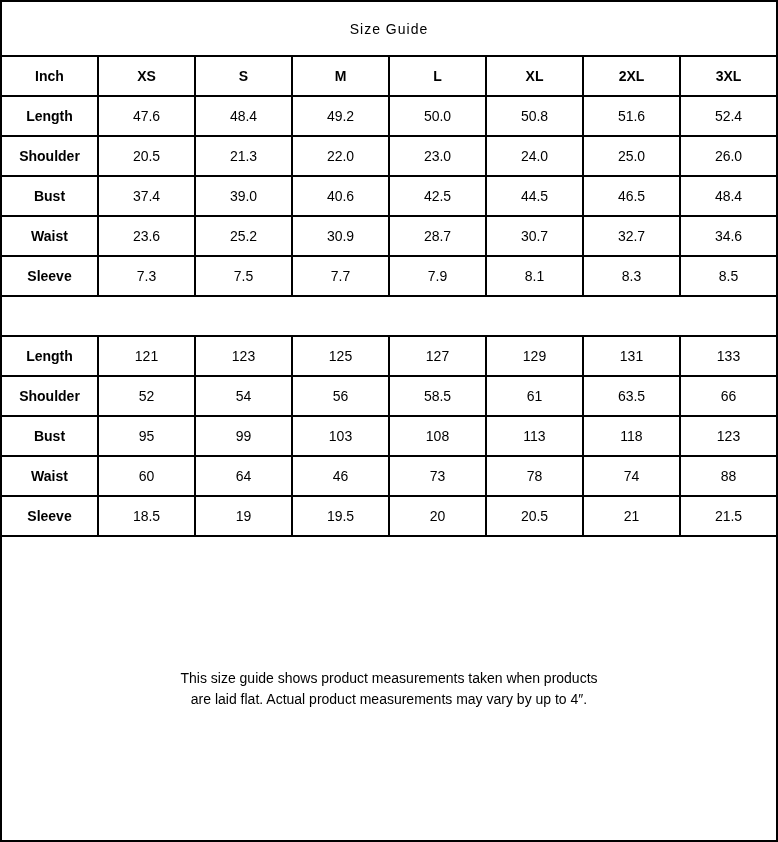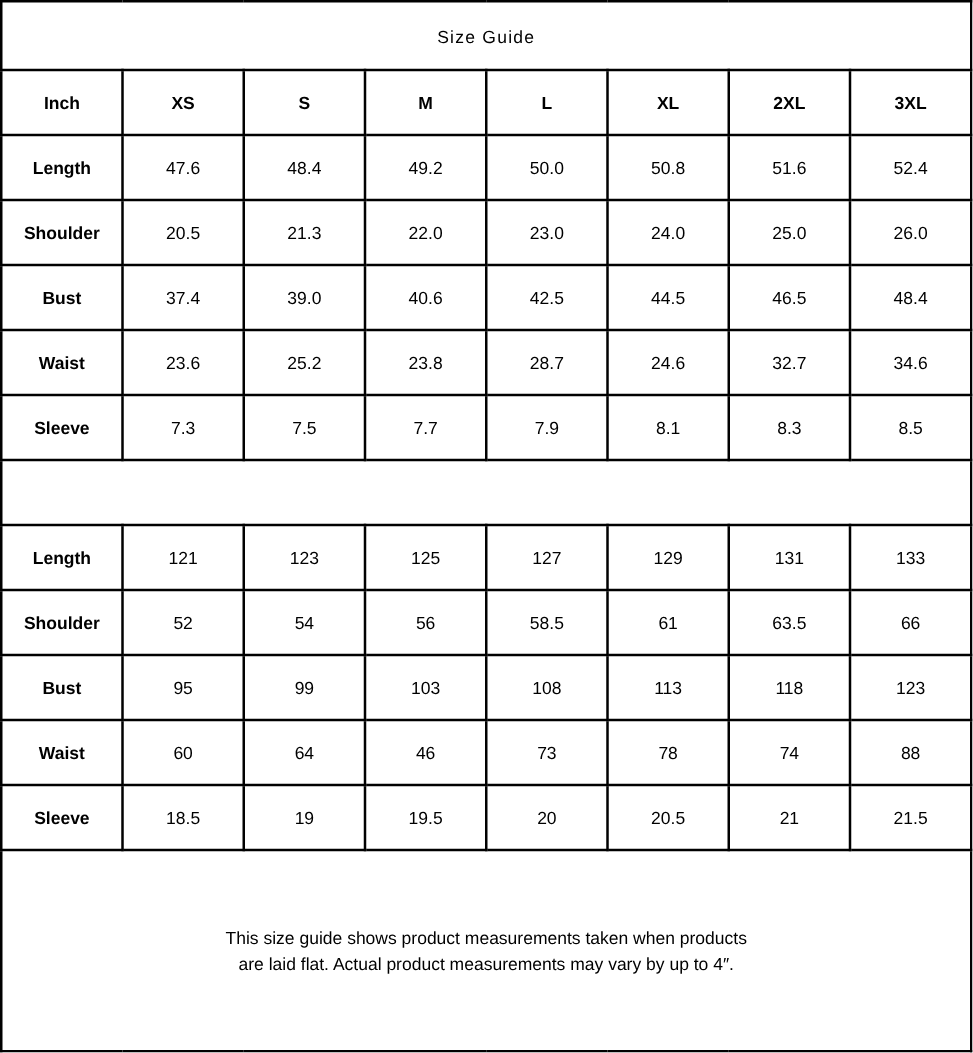--- a/index.html
+++ b/index.html
@@ -13,21 +13,21 @@
     border-collapse:collapse;table-layout:fixed;
     background:var(--bg);
   }
   .size-guide td{
     border:2px solid var(--border);
     text-align:center;vertical-align:middle;
     font-family:"Liberation Sans","DejaVu Sans",sans-serif;
     font-size:14px;color:var(--text);
     padding:0;overflow:hidden;
   }
-  tr.r{height:52px;}
+  tr.r{height:40px;}
   tr.title-row{height:55px;}
   tr.footer-row{height:auto;}
   .title-cell{
     font-family:"Liberation Mono","DejaVu Sans Mono",monospace;
     font-size:21px;font-weight:normal;letter-spacing:1px;
   }
   .hdr{font-weight:bold;font-size:14px;}
   .val{font-weight:normal;font-size:14px;}
   .footer-cell{
     font-family:"Liberation Mono","DejaVu Sans Mono",monospace;
@@ -95,23 +95,23 @@
     <td class="val">42.5</td>
     <td class="val">44.5</td>
     <td class="val">46.5</td>
     <td class="val">48.4</td>
   </tr>
 
   <tr class="r">
     <td class="hdr">Waist</td>
     <td class="val">23.6</td>
     <td class="val">25.2</td>
-    <td class="val">23.8</td>
+    <td class="val">30.9</td>
     <td class="val">28.7</td>
-    <td class="val">24.6</td>
+    <td class="val">30.7</td>
     <td class="val">32.7</td>
     <td class="val">34.6</td>
   </tr>
 
   <tr class="r">
     <td class="hdr">Sleeve</td>
     <td class="val">7.3</td>
     <td class="val">7.5</td>
     <td class="val">7.7</td>
     <td class="val">7.9</td>

